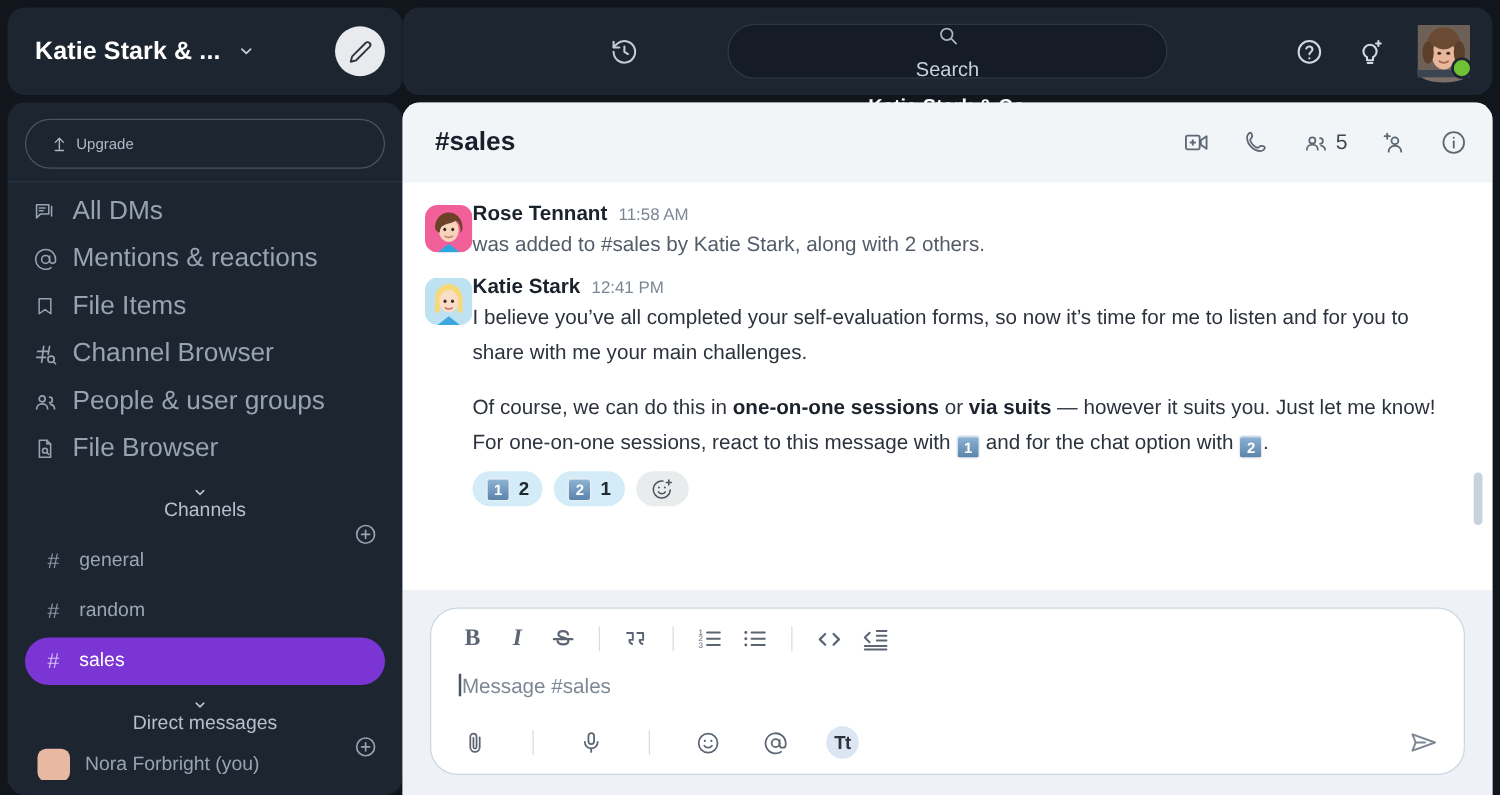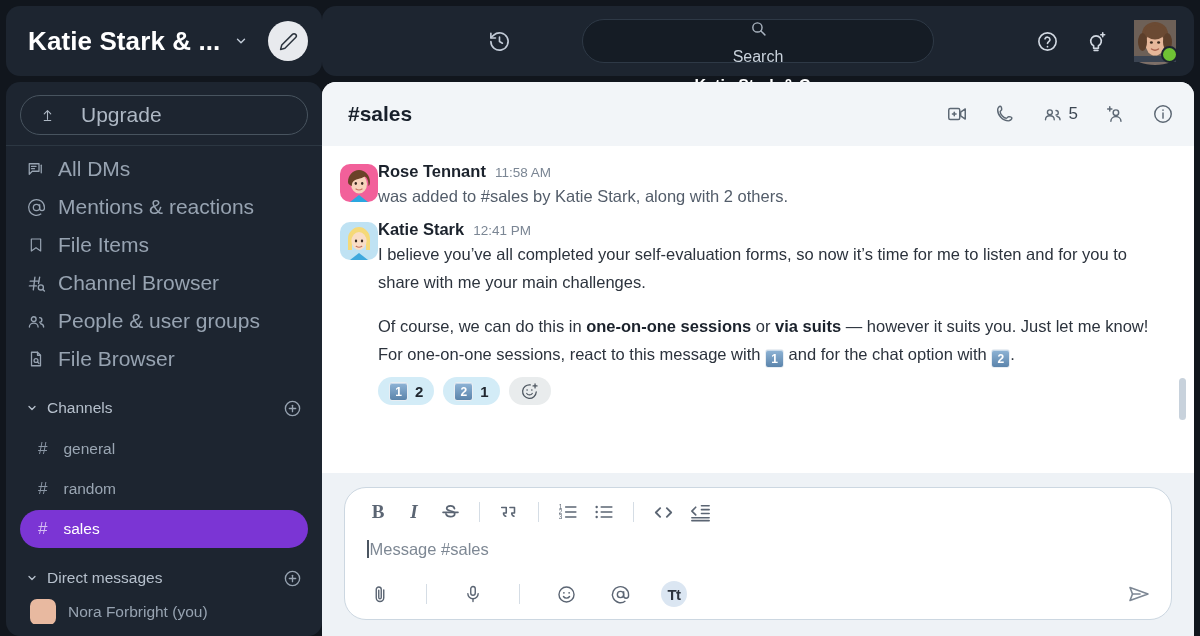--- a/index.html
+++ b/index.html
@@ -11,45 +11,45 @@
   }
   .app { position: relative; width: 1200px; height: 636px; background: #11161d; display: flex; }
 
   
   .left-col { width: 322px; height: 636px; display: flex; flex-direction: column; padding: 6px 0 0 6px; gap: 6px; }
   .ws-header {
     height: 70px; background: #1d2530; border-radius: 14px;
     display: flex; align-items: center; padding: 0 14px 0 22px; gap: 10px;
     flex-shrink: 0;
   }
-  .ws-title { color: #fff; font-size: 26px; font-weight: bold; letter-spacing: .1px; white-space: nowrap; }
+  .ws-title { color: #fff; font-size: 20px; font-weight: bold; letter-spacing: .1px; white-space: nowrap; }
   .ws-chevron { color: #c3ccd8; font-size: 15px; margin-left: 4px; display:flex; align-items:center; }
   .ws-compose {
     width: 40px; height: 40px; border-radius: 50%; background: #e8eaee;
     display: flex; align-items: center; justify-content: center; margin-left: auto;
   }
   .sidebar {
     flex: 1; background: #1d2530; border-radius: 14px; padding: 12px 10px 0 10px;
     overflow: hidden; position: relative;
   }
   .upgrade-btn {
     height: 40px; border: 1px solid #48545f; border-radius: 20px;
-    display: flex; align-items: center; gap: 27px; padding: 0 20px;
-    color: #aeb8c4; font-size: 21px; margin: 1px 4px 10px 4px;
+    display: flex; align-items: center; gap: 7px; padding: 0 20px;
+    color: #aeb8c4; font-size: 12px; margin: 1px 4px 10px 4px;
   }
   .nav-divider { height:1px; background:#2c3742; margin: 0 -10px 0 -10px; }
   .nav-list { padding-top: 4px; }
   .nav-item {
     display: flex; align-items: center; gap: 12px; height: 38px;
     padding: 0 10px; border-radius: 8px; color: #97a3b1; font-size: 21px;
   }
   .nav-item .ico { width: 20px; display:flex; align-items:center; justify-content:center; color:#97a3b1; }
   .section-head {
     display: flex; align-items: center; height: 40px; padding: 0 10px;
-    color: #b6c0cc; font-size: 15.5px; margin-top: 10px;
+    color: #b6c0cc; font-size: 15.5px; margin-top: 10px; flex-direction: column;
   }
   .section-head .caret { margin-right: 9px; font-size: 11px; display:flex; }
   .section-head .plus { margin-left: auto; color:#97a3b1; display:flex; }
   .chan-item {
     display: flex; align-items: center; gap: 16px; height: 38px;
     padding: 0 10px 0 18px; border-radius: 20px; color: #9aa6b3; font-size: 15.5px;
     margin: 2px 4px;
   }
   .chan-item .hash { color: #8b97a5; font-size: 17px; }
   .chan-item.active { background: #7b35d4; color: #fff; }

